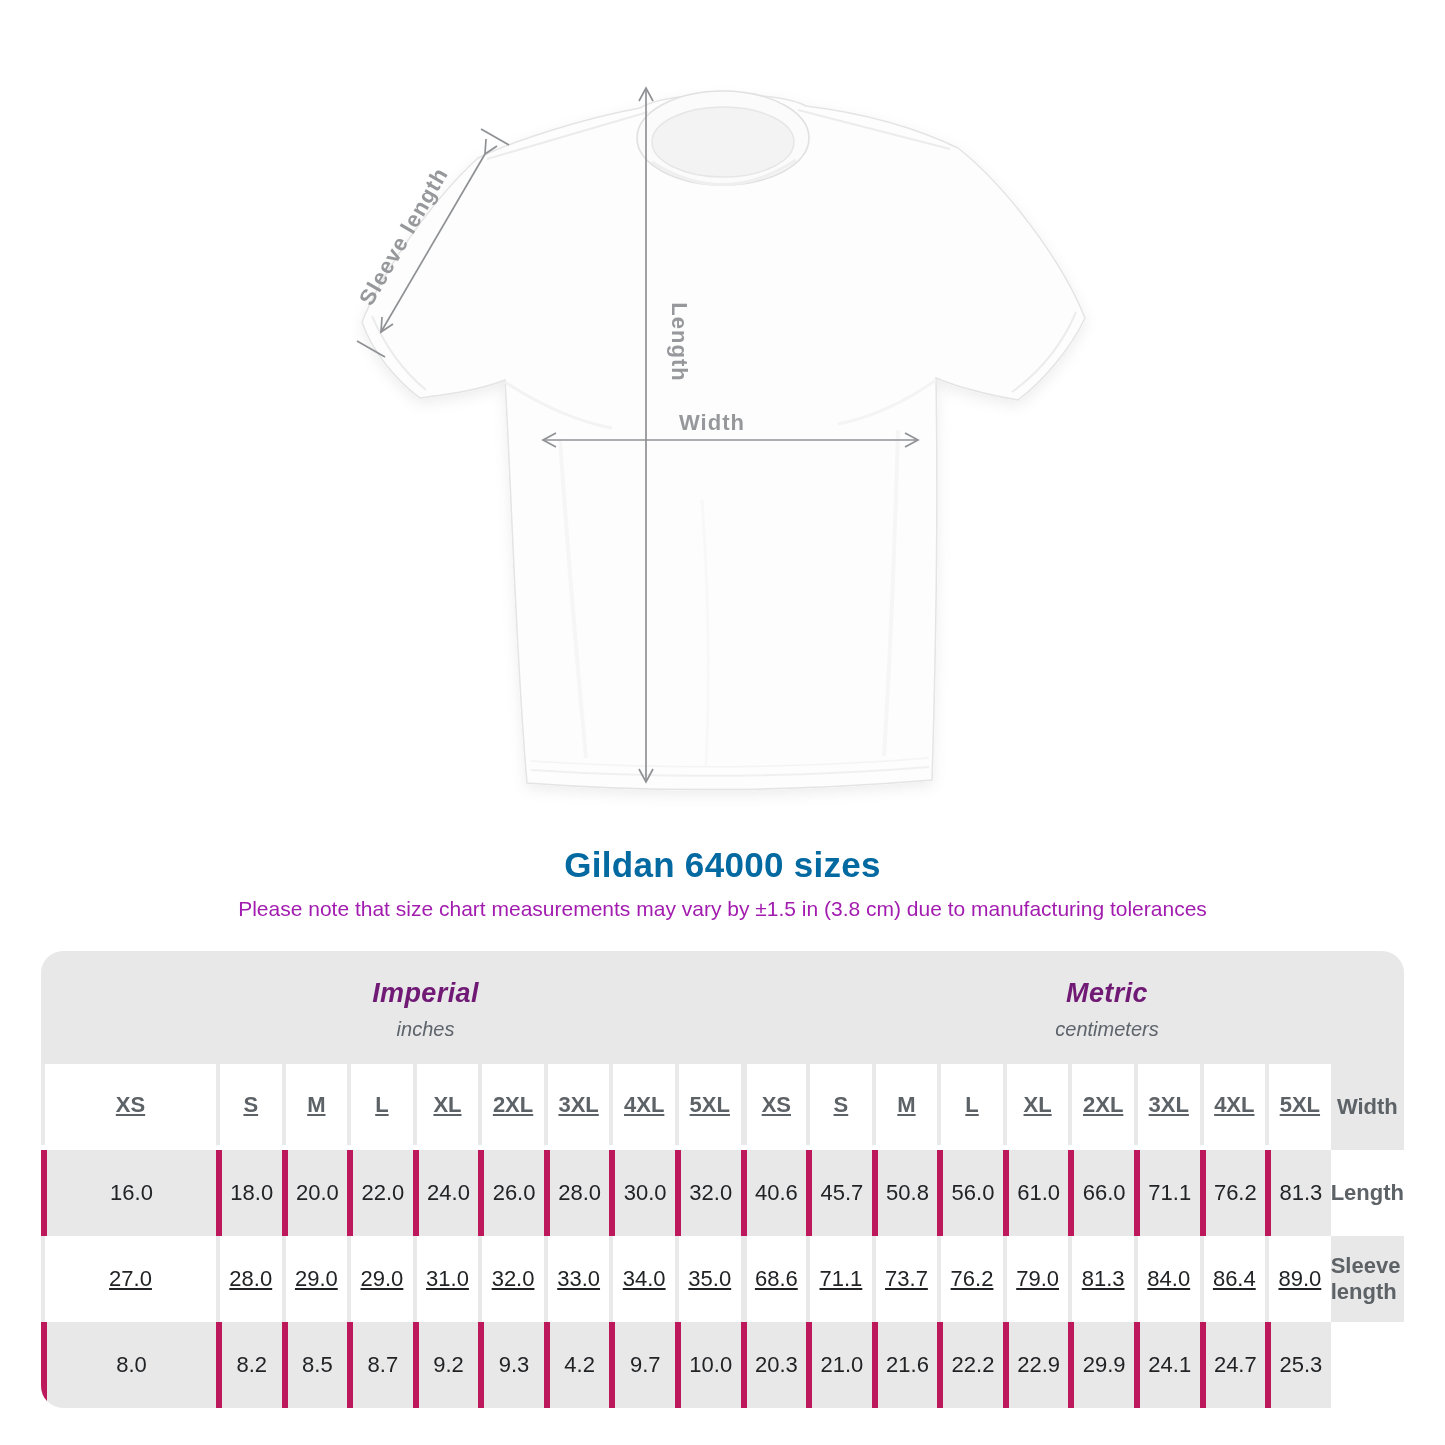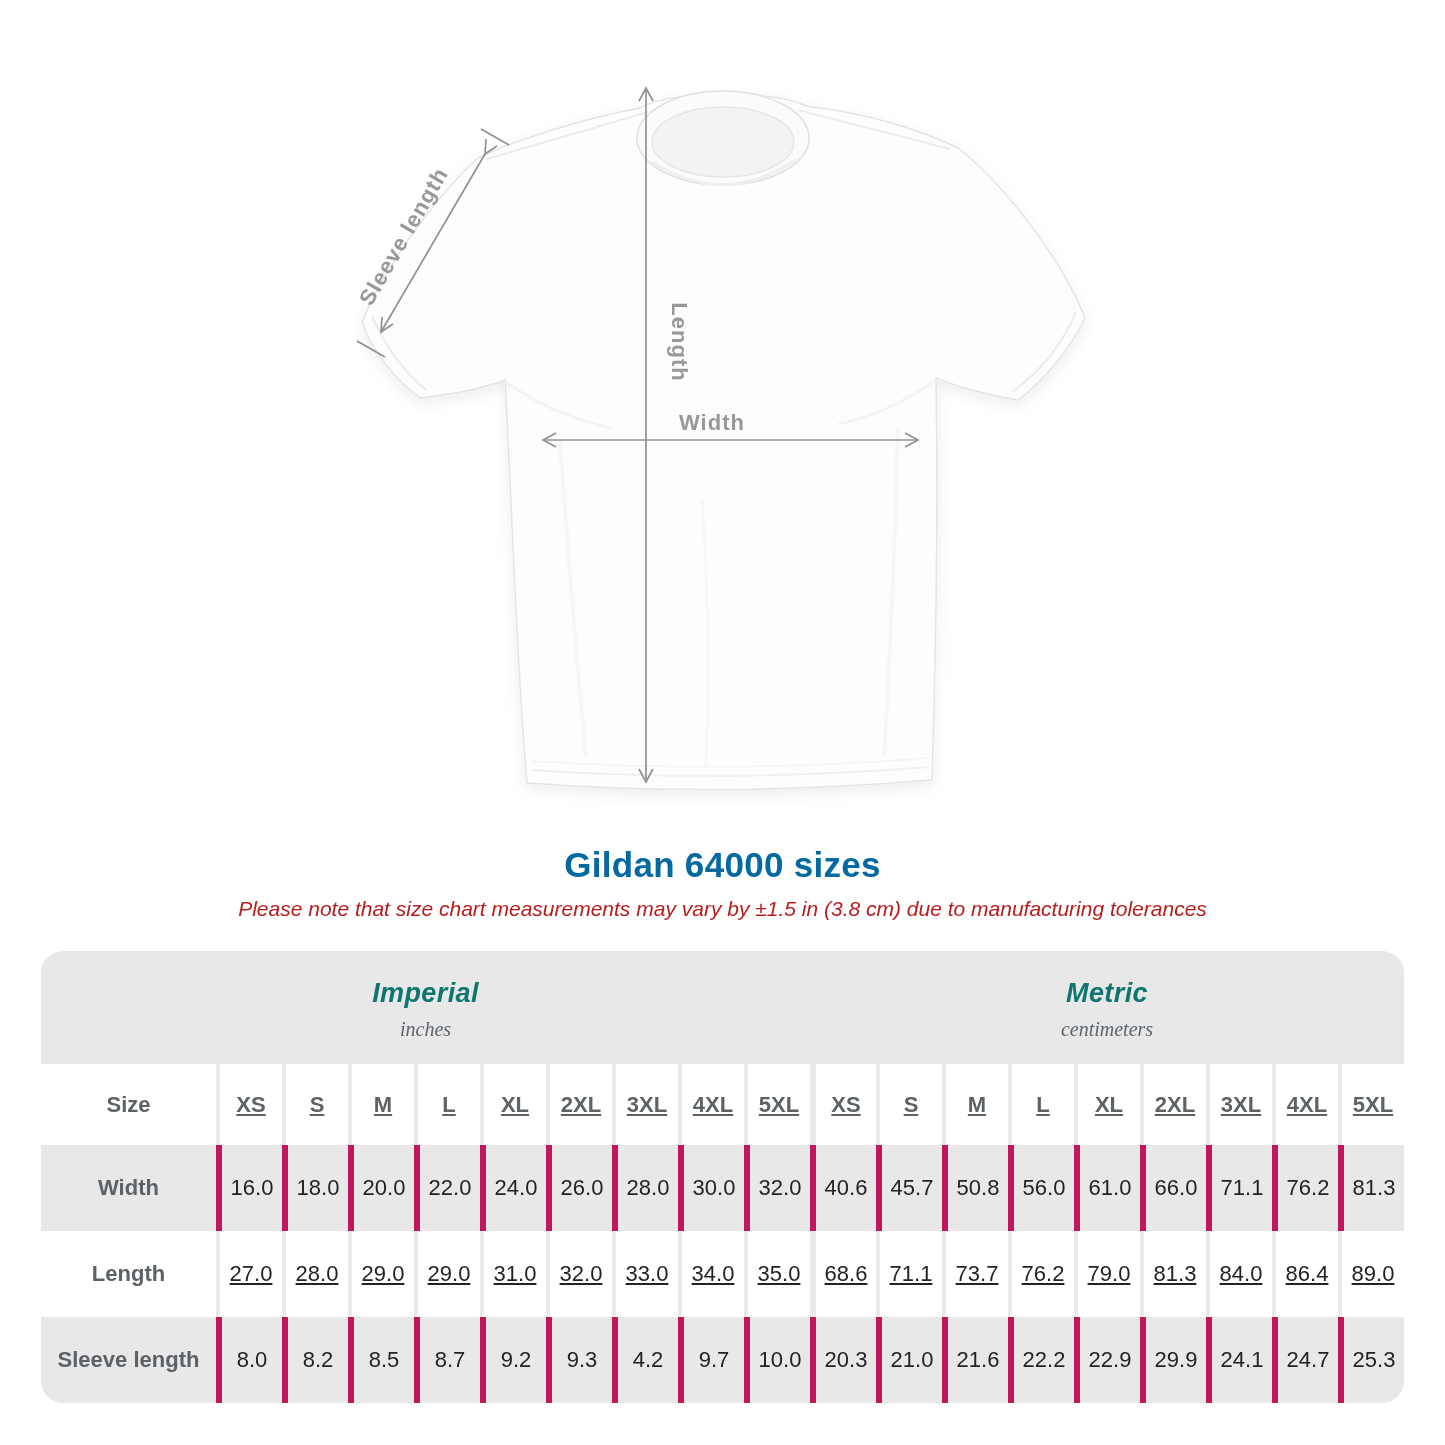--- a/index.html
+++ b/index.html
@@ -7,30 +7,30 @@
     font-family:"Liberation Sans", sans-serif; }
 
   
   .shirt-area { position:relative; width:1445px; height:845px; }
   .shirt-area svg { position:absolute; left:0; top:0; }
   .dim-label { font-weight:bold; font-size:22px; fill:#96989b; letter-spacing:1px; }
 
   
   .heading { text-align:center; }
   .page-title { font-size:35px; font-weight:bold; color:#0369a1; letter-spacing:.3px; }
-  .page-note  { margin-top:12px; font-size:21px; font-style:italic; color:#b91c1c; }
+  .page-note  { margin-top:12px; font-size:21px; color:#a21caf; }
 
   
   .size-table { margin:30px 41px 0 41px; border-radius:22px; overflow:hidden; }
   .band { display:flex; background:#e8e8e9; height:113px; }
   .band-half { display:flex; flex-direction:column; align-items:center; justify-content:center; padding-top:4px; }
   .band-imp { width:calc(50% + 87.5px); }
   .band-met { flex:1;text-align:right; }
-  .band-name { font-size:27px; font-weight:bold; font-style:italic; color:#0f766e; letter-spacing:.4px; }
-  .band-unit { margin-top:9px; font-size:20px; font-style:italic; color:#5d646b;font-family:Liberation Serif, serif; }
+  .band-name { font-size:27px; font-weight:bold; font-style:italic; color:#701a75; letter-spacing:.4px; }
+  .band-unit { margin-top:9px; font-size:20px; font-style:italic; color:#5d646b; }
 
   .grid { display:grid; grid-template-columns:175px repeat(18, 1fr); background:#ffffff; }
   .cell { display:flex; align-items:center; justify-content:center; font-size:22px; color:#212325; }
   .h-size { height:81px; }
   .h-data { height:86px; }
   .row-white { background:#ffffff; }
   .row-gray  { background:#e8e8e9; }
   .head-cell, .label-cell { font-weight:bold; color:#5d6267; }
   .sep-light { border-left:4px solid #e9e9e9;text-decoration:underline; }
   .sep-white { border-left:6px solid #be185d; }
@@ -120,21 +120,20 @@
     <div class="band-half band-imp">
       <div class="band-name">Imperial</div>
       <div class="band-unit">inches</div>
     </div>
     <div class="band-half band-met">
       <div class="band-name">Metric</div>
       <div class="band-unit">centimeters</div>
     </div>
   </div>
   <div class="grid" id="grid">
-      <div class="cell row-white h-size label-cell">Size</div>
       <div class="cell row-white h-size head-cell sep-light">XS</div>
       <div class="cell row-white h-size head-cell sep-light">S</div>
       <div class="cell row-white h-size head-cell sep-light">M</div>
       <div class="cell row-white h-size head-cell sep-light">L</div>
       <div class="cell row-white h-size head-cell sep-light">XL</div>
       <div class="cell row-white h-size head-cell sep-light">2XL</div>
       <div class="cell row-white h-size head-cell sep-light">3XL</div>
       <div class="cell row-white h-size head-cell sep-light">4XL</div>
       <div class="cell row-white h-size head-cell sep-light">5XL</div>
       <div class="cell row-white h-size head-cell sep-light sep-wide">XS</div>

